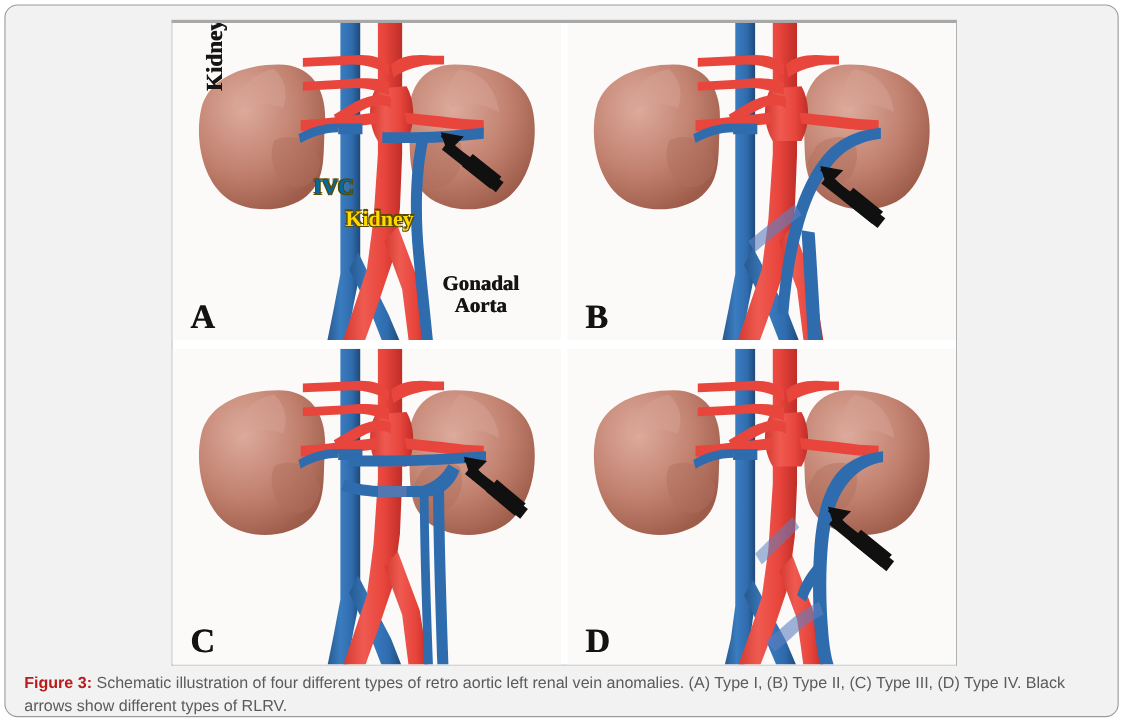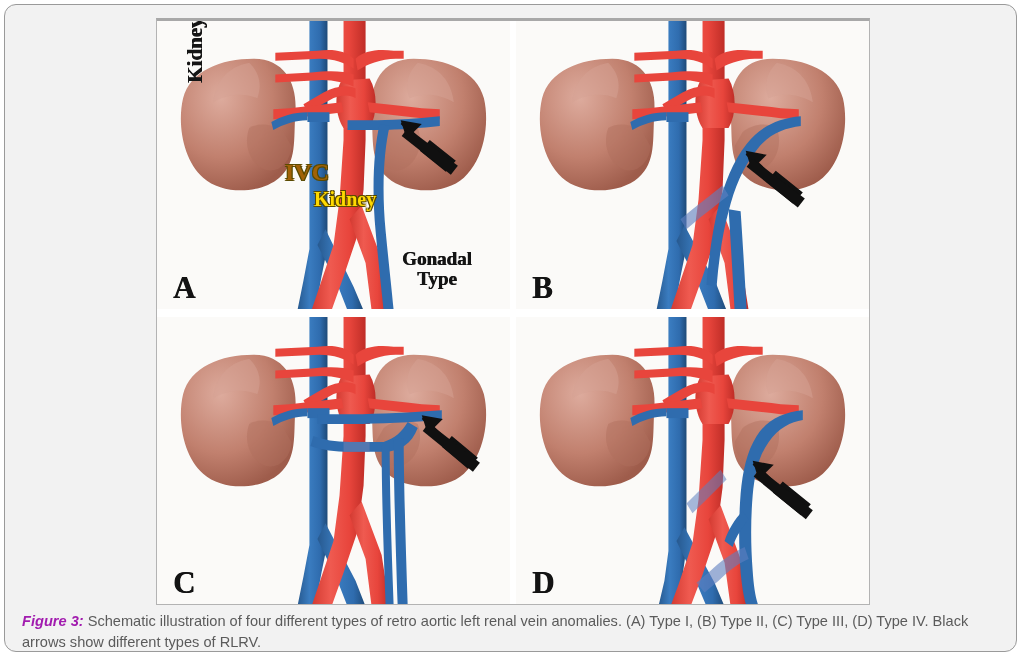--- a/index.html
+++ b/index.html
@@ -93,22 +93,22 @@
     top: 62px;
     font-size: 21px;
     color: #151515;
     transform: rotate(-90deg);
     transform-origin: left top;
     text-shadow: 0.6px 0 0 #151515;
   }
   .anno-ivc {
     left: 128px;
     top: 139px;
-    font-size: 24px;
-    color: #a16207;
+    font-size: 20px;
+    color: #0369a1;
     text-shadow:
       -1px -1px 0 #5a4a00, 1px -1px 0 #5a4a00,
       -1px  1px 0 #5a4a00, 1px  1px 0 #5a4a00;
   }
   .anno-aorta {
     left: 157px;
     top: 168px;
     font-size: 20px;
     color: #ffd900;
     text-shadow:
@@ -130,22 +130,21 @@
     left: 17px;
     top: 606px;
     width: 975px;
     font-size: 14.6px;
     line-height: 21px;
     color: #5b5b5b;
     font-family: "Liberation Sans", sans-serif;
   }
   #figure-caption .cap-label {
     font-weight: bold;
-    color: #a21caf;
-    font-style: italic;
+    color: #b91c1c;
   }
 </style>
 </head>
 <body>
 
 <div id="figure-card">
 
   <div id="figure-image">
     <div class="panel-grid">
 
@@ -218,21 +217,21 @@
             <path d="M245 101 L268 124 L262 131 L288 152 L298 141 L272 120 L266 127 L243 104 Z" fill="#101010"></path>
             <path d="M243 100 L264 104 L249 119 Z" fill="#101010"></path>
             <path d="M250 108 L300 146 L293 155 L244 116 Z" fill="#101010"></path>
           </g>
         </svg>
 
         <span class="anno anno-kidney">Kidney</span>
         <span class="anno anno-ivc">IVC</span>
         <span class="anno anno-aorta">Kidney</span>
         <span class="anno anno-gonadal">Gonadal
-Type</span>
+Aorta</span>
 
         <span class="panel-letter">A</span>
       </div>
 
       <div class="panel">
         <svg viewBox="0 0 352 290" preserveAspectRatio="none">
           <defs>
             <radialGradient id="kidRadB" cx="35%" cy="30%" r="75%">
               <stop offset="0%" stop-color="#ddab9d"></stop>
               <stop offset="60%" stop-color="#c1806e"></stop>

